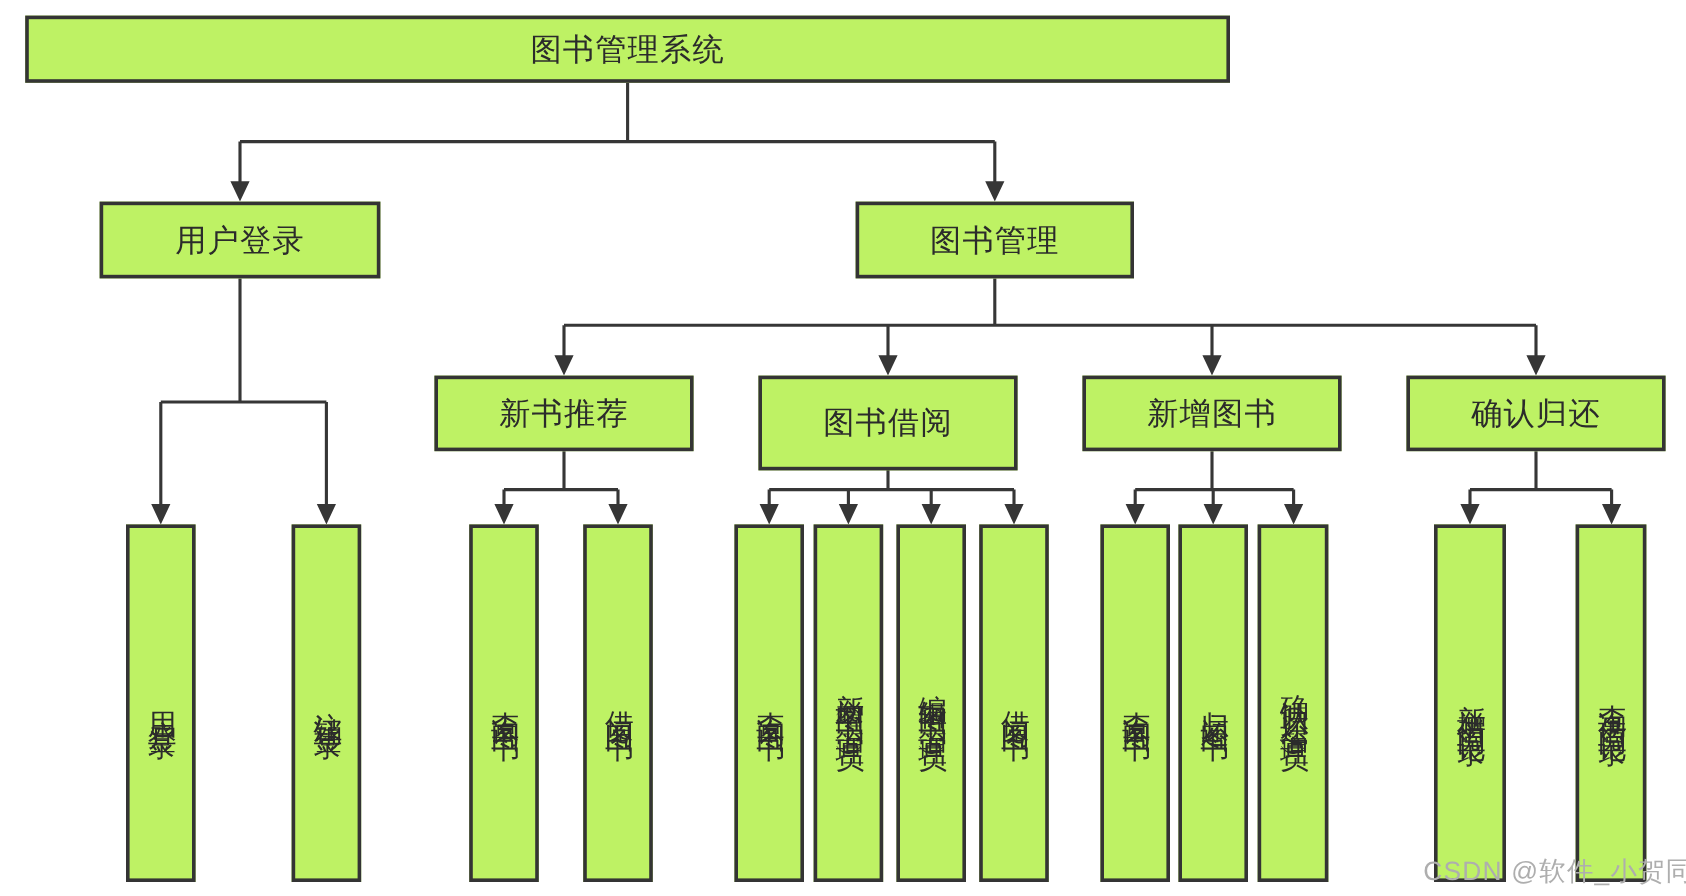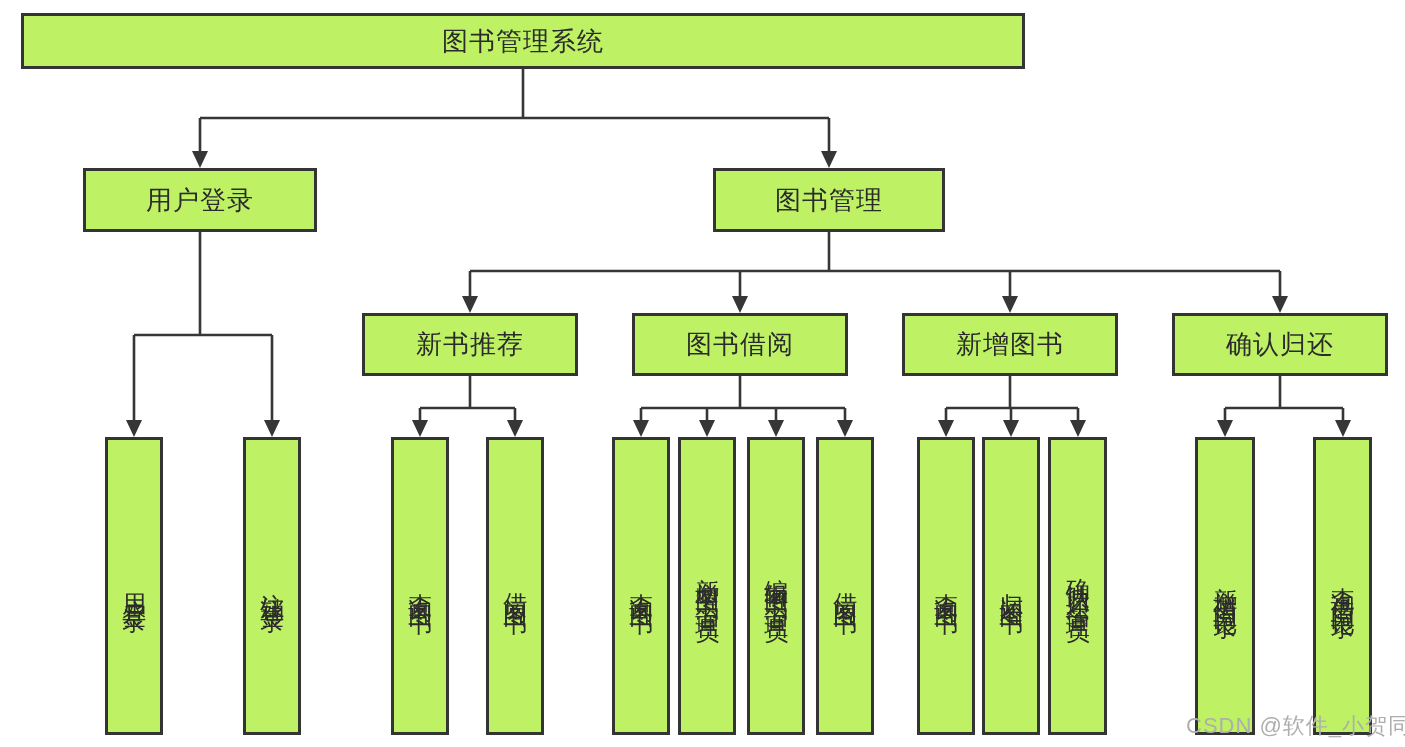--- a/index.html
+++ b/index.html
@@ -94,21 +94,21 @@
   <div class="box" style="left:83px;top:168px;width:234px;height:64px;">
     <span class="h-label">用户登录</span>
   </div>
   <div class="box" style="left:713px;top:168px;width:232px;height:64px;">
     <span class="h-label">图书管理</span>
   </div>
 
   <div class="box" style="left:362px;top:313px;width:216px;height:63px;">
     <span class="h-label">新书推荐</span>
   </div>
-  <div class="box" style="left:632px;top:313px;width:216px;height:63px;align-items:center;">
+  <div class="box" style="left:632px;top:313px;width:216px;height:79px;align-items:center;">
     <span class="h-label">图书借阅</span>
   </div>
   <div class="box" style="left:902px;top:313px;width:216px;height:63px;">
     <span class="h-label">新增图书</span>
   </div>
   <div class="box" style="left:1172px;top:313px;width:216px;height:63px;">
     <span class="h-label">确认归还</span>
   </div>
 
   <div class="box leaf" style="left:105px;top:437px;width:58px;height:298px;">

